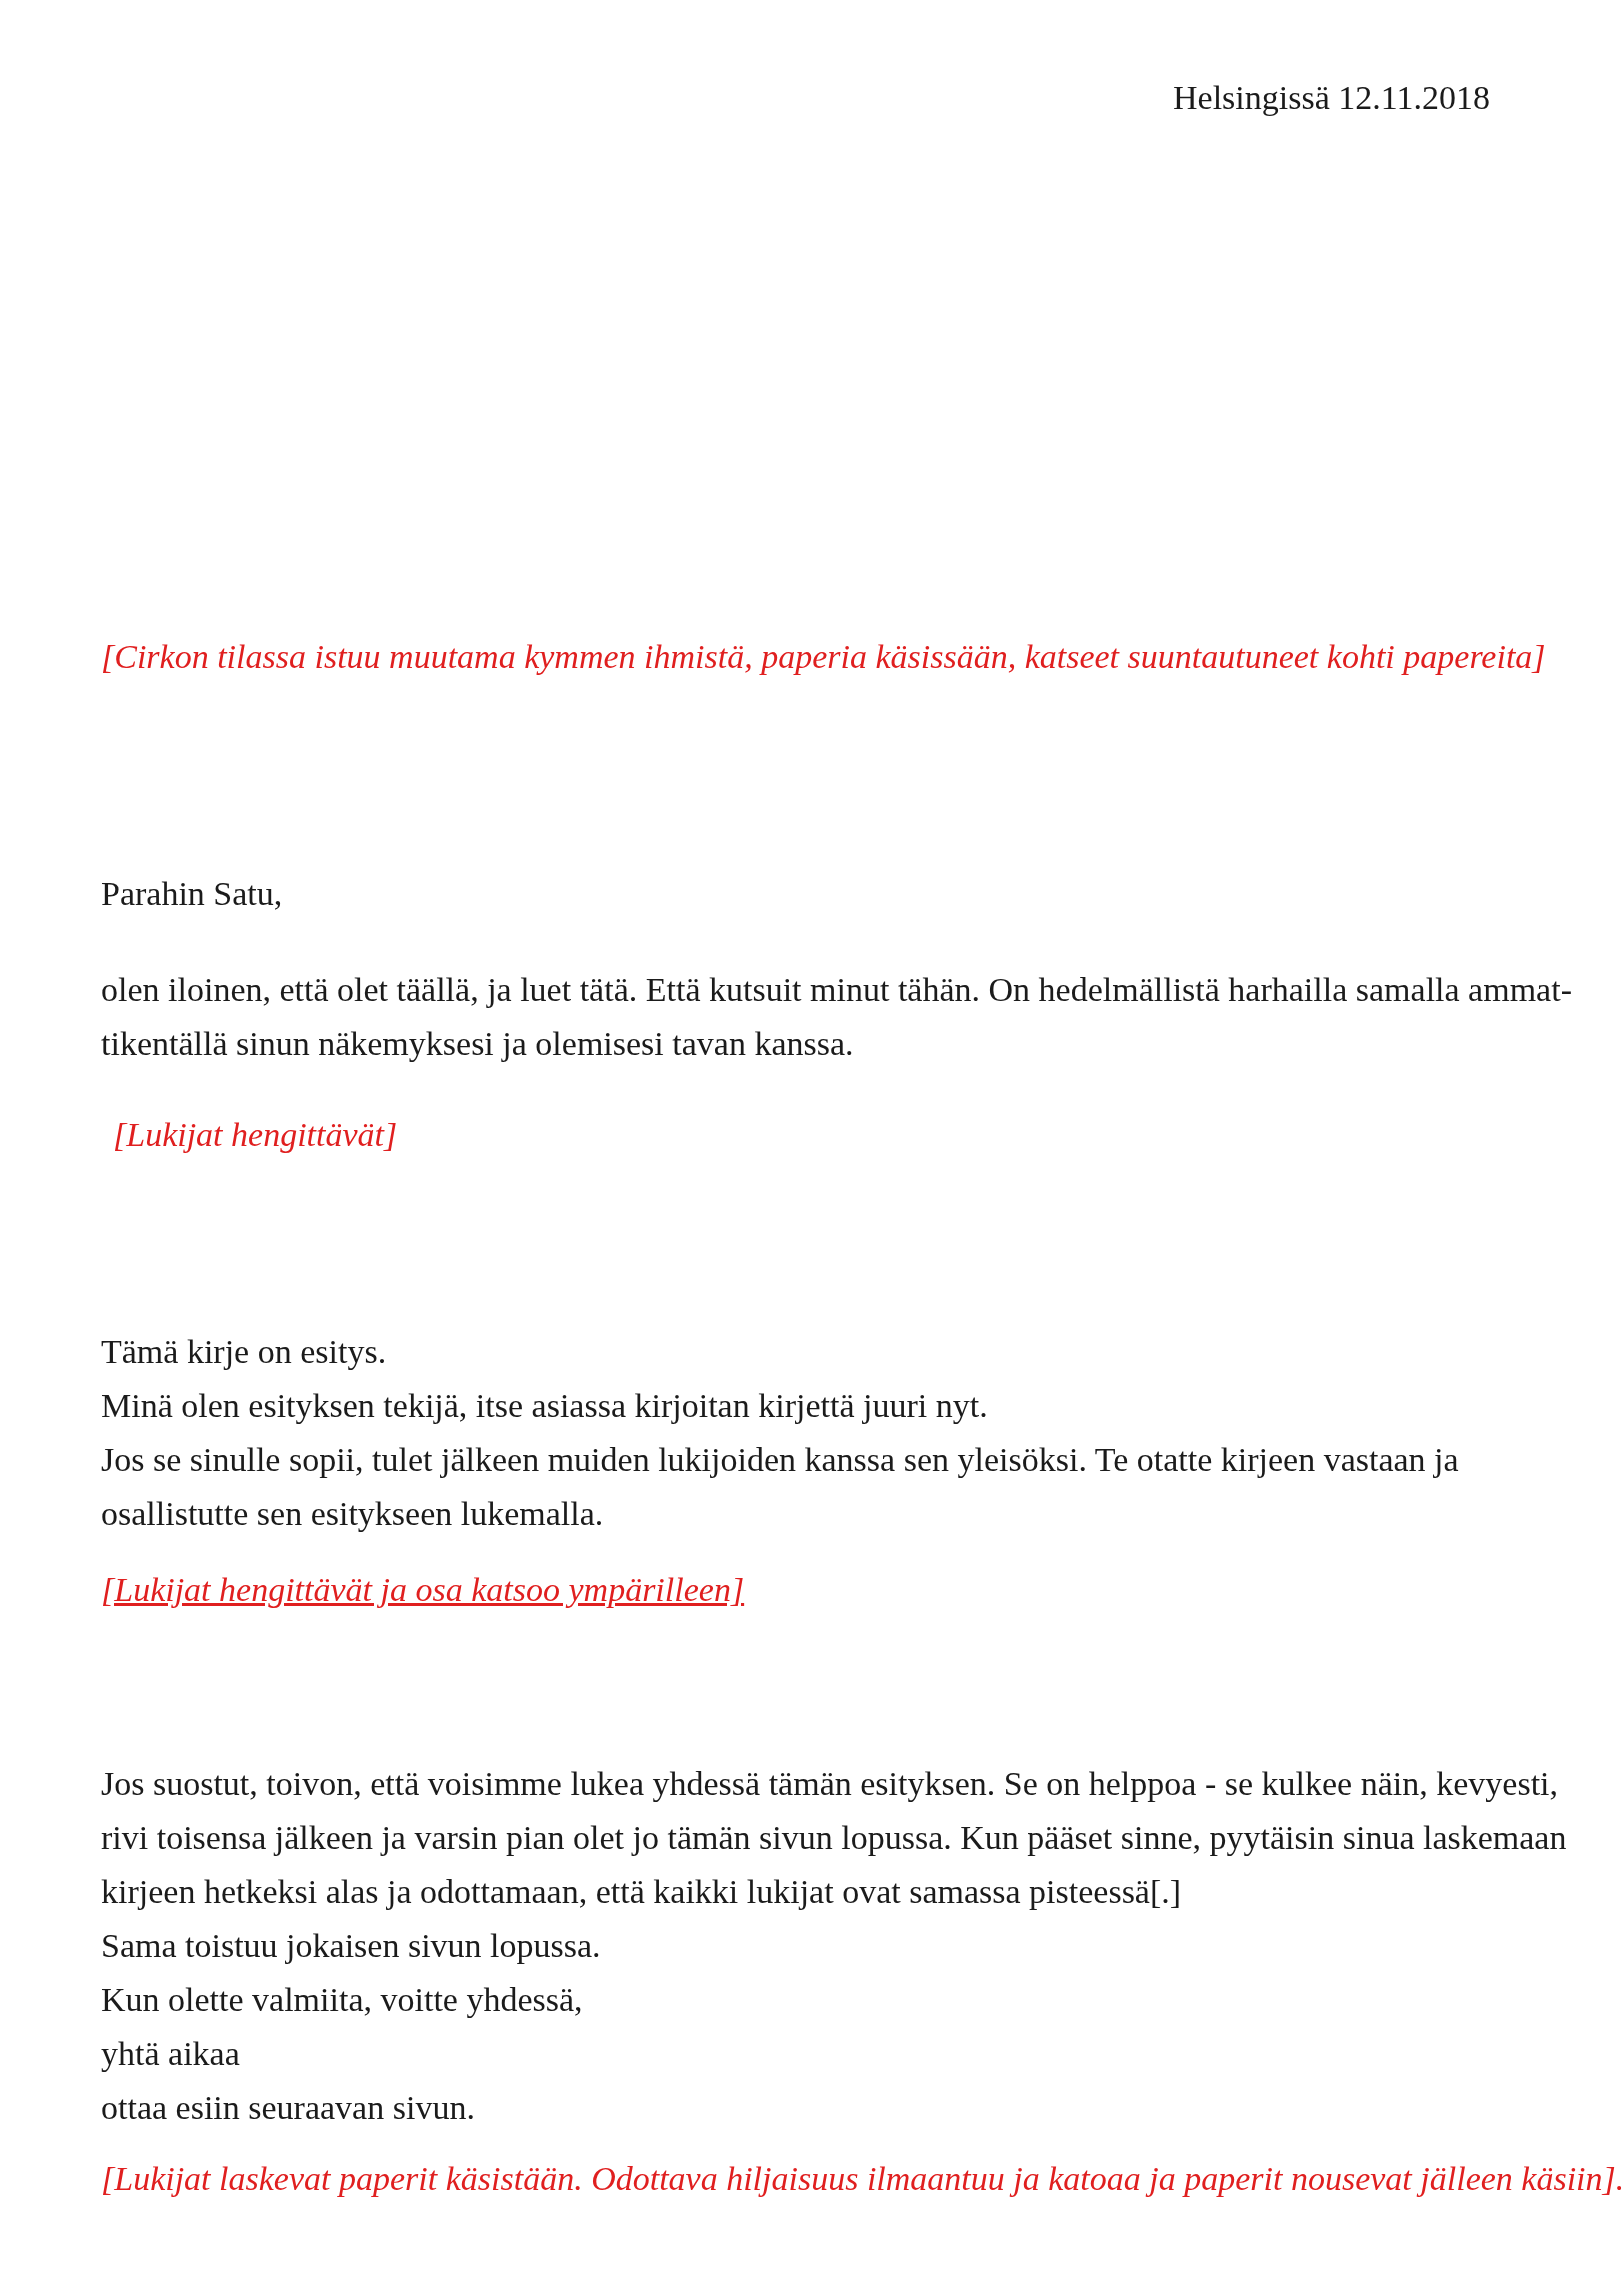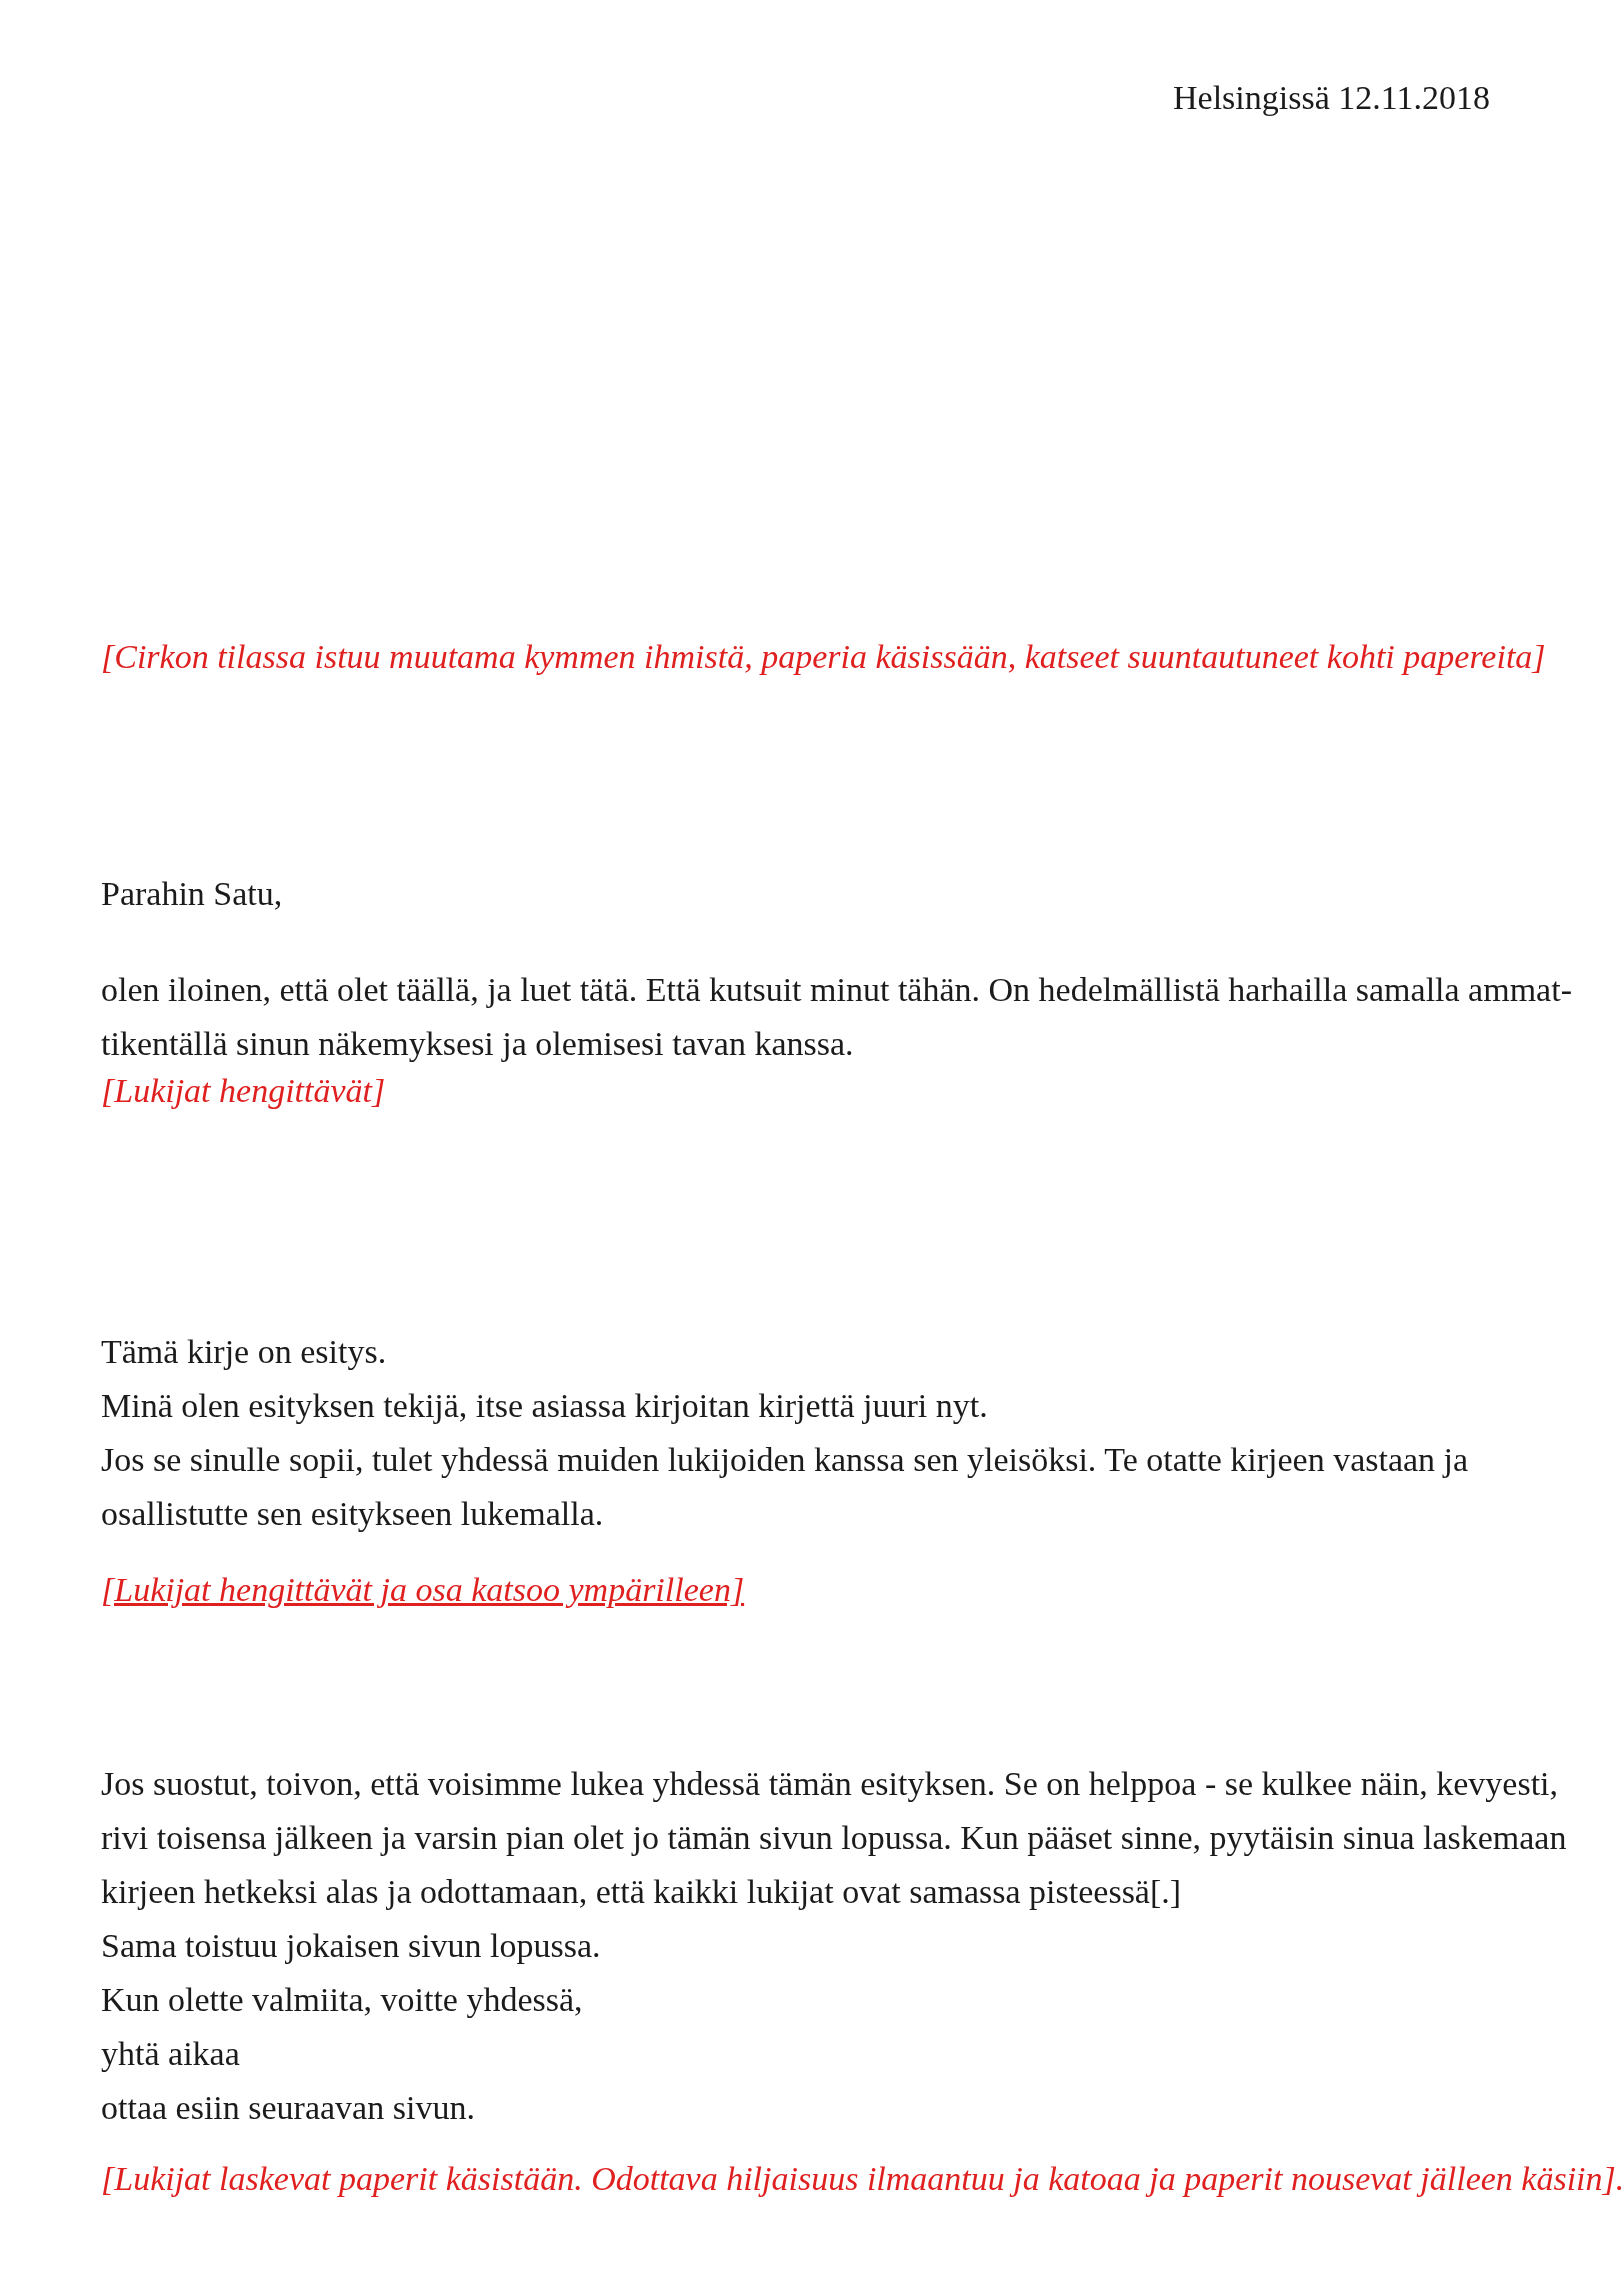--- a/index.html
+++ b/index.html
@@ -29,21 +29,21 @@
     right: 131px;
     white-space: pre;
   }
   .stage {
     color: var(--stage-color, #e01f1f);
     font-style: italic;
   }
   .s1 { top: 630px; }
   .salutation { top: 867px; }
   .p1 { top: 963px; }
-  .s2 { top: 1064px; }
+  .s2 { top: 1108px; margin-left: 12px; }
   .p2 { top: 1325px; }
   .s3 { top: 1563px; text-decoration: underline; }
   .p3 { top: 1757px; }
   .s4 { top: 2152px; }
 </style>
 </head>
 <body>
 
 <div class="page">
   <div class="dateline">Helsingissä 12.11.2018</div>
@@ -52,21 +52,21 @@
 
   <div class="block salutation">Parahin Satu,</div>
 
   <div class="block p1">olen iloinen, että olet täällä, ja luet tätä. Että kutsuit minut tähän. On hedelmällistä harhailla samalla ammat-
 tikentällä sinun näkemyksesi ja olemisesi tavan kanssa.</div>
 
   <div class="block stage s2">[Lukijat hengittävät]</div>
 
   <div class="block p2">Tämä kirje on esitys.
 Minä olen esityksen tekijä, itse asiassa kirjoitan kirjettä juuri nyt.
-Jos se sinulle sopii, tulet yhdessä muiden lukijoiden kanssa sen yleisöksi. Te otatte kirjeen vastaan ja
+Jos se sinulle sopii, tulet jälkeen muiden lukijoiden kanssa sen yleisöksi. Te otatte kirjeen vastaan ja
 osallistutte sen esitykseen lukemalla.</div>
 
   <div class="block stage s3">[Lukijat hengittävät ja osa katsoo ympärilleen]</div>
 
   <div class="block p3">Jos suostut, toivon, että voisimme lukea yhdessä tämän esityksen. Se on helppoa - se kulkee näin, kevyesti,
 rivi toisensa jälkeen ja varsin pian olet jo tämän sivun lopussa. Kun pääset sinne, pyytäisin sinua laskemaan
 kirjeen hetkeksi alas ja odottamaan, että kaikki lukijat ovat samassa pisteessä[.]
 Sama toistuu jokaisen sivun lopussa.
 Kun olette valmiita, voitte yhdessä,
 yhtä aikaa

